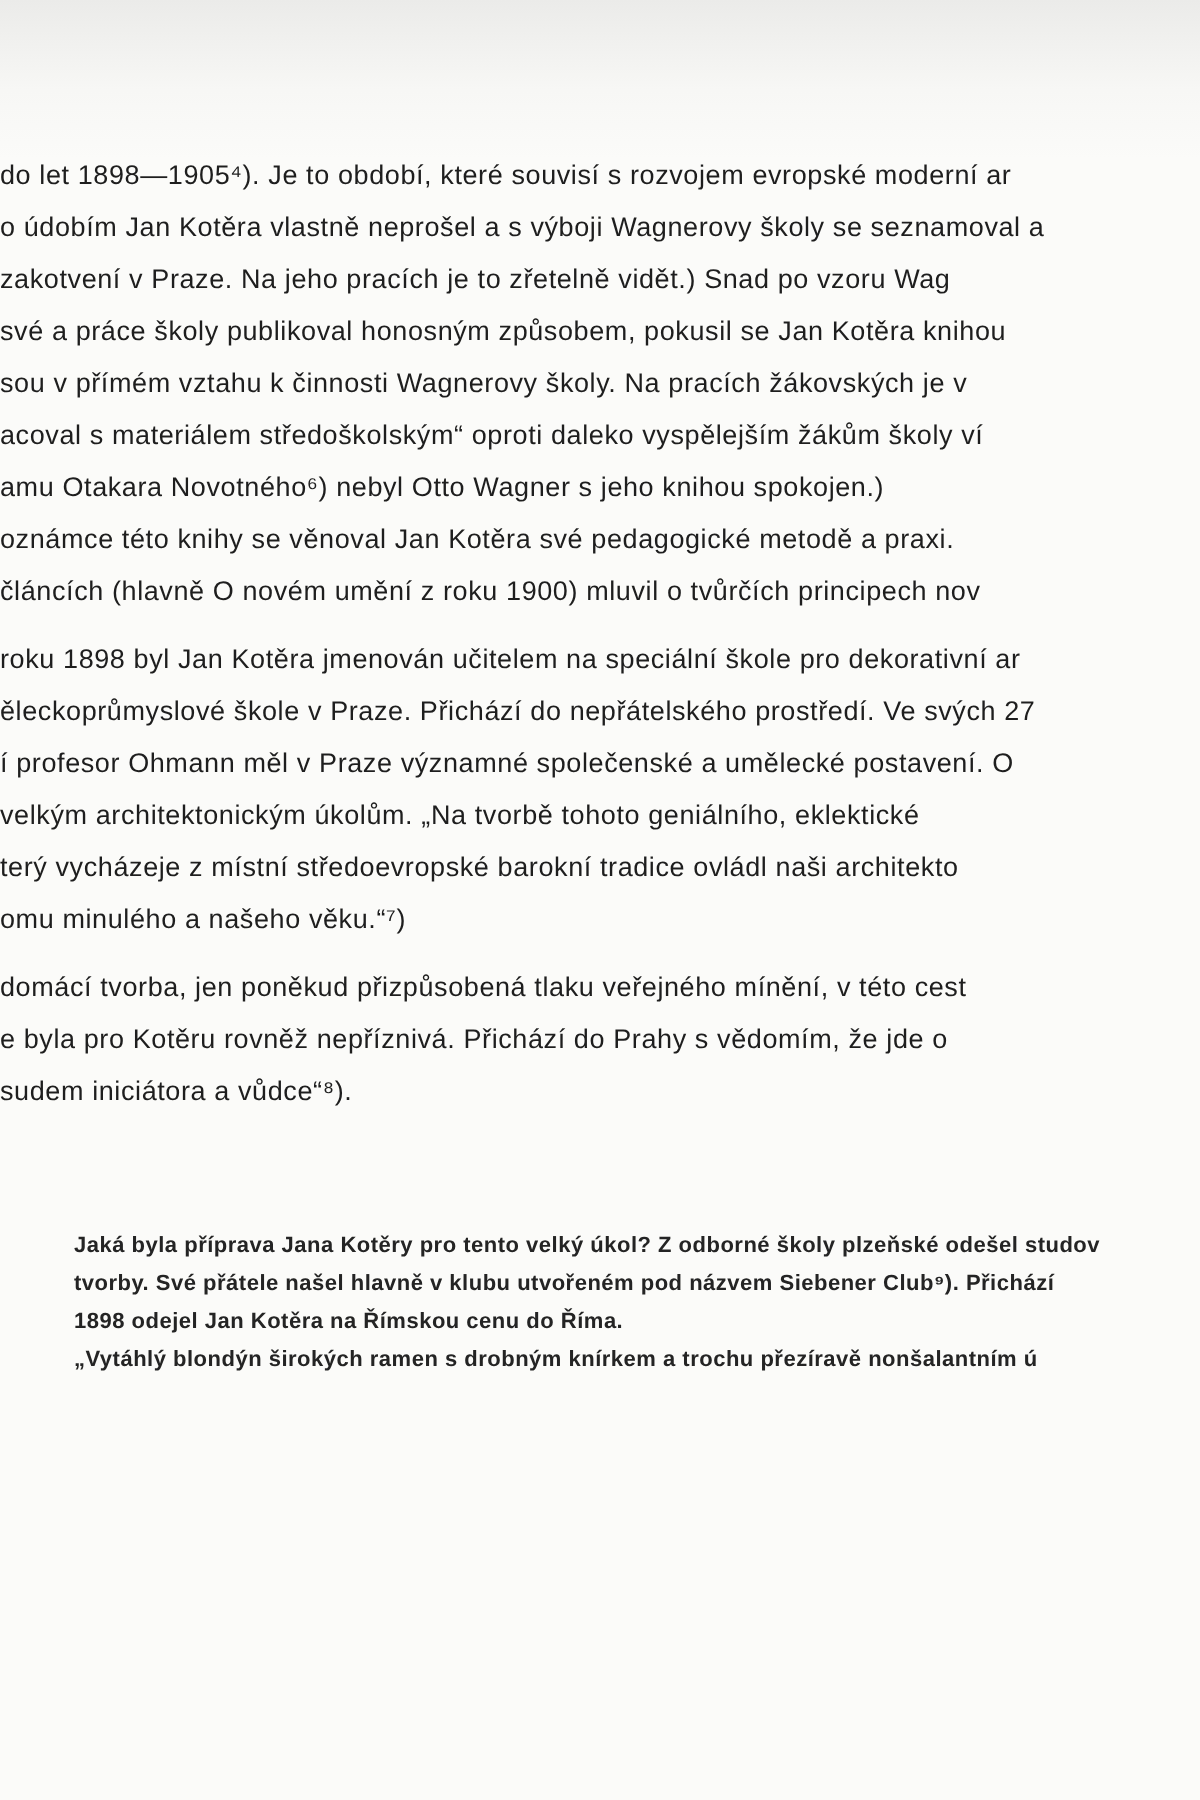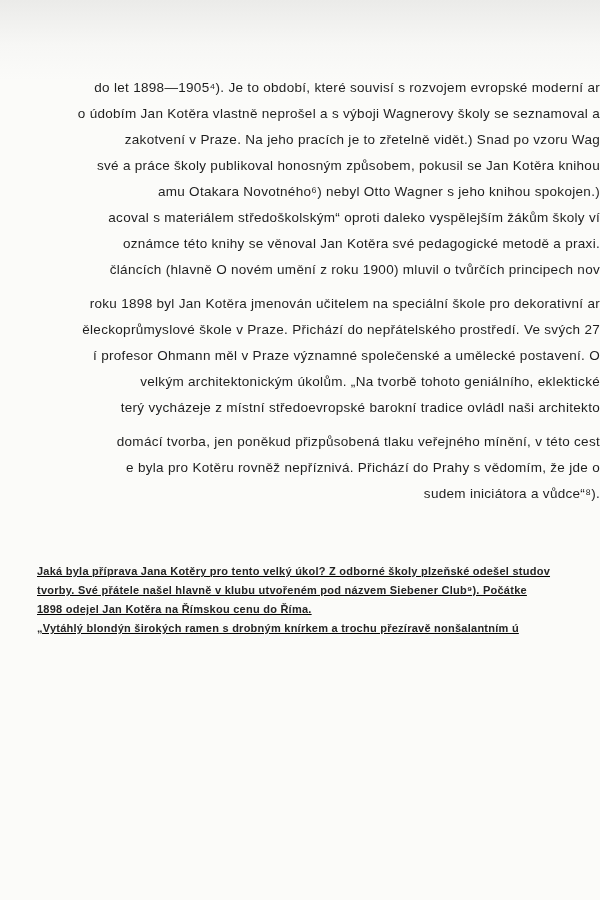--- a/index.html
+++ b/index.html
@@ -20,34 +20,32 @@
     overflow: hidden;
     background: linear-gradient(to bottom, #ebebe9 0px, #f7f7f5 45px, #fbfbf9 80px, #fbfbf9 100%);
     box-sizing: border-box;
     padding-top: 75px;
   }
   .para {
     overflow: hidden;
   }
   .para.body {
     margin: 0 0 8px 0;
-    text-align: right;
   }
   .para.body .line {
     font-size: 13.5px;
     line-height: 26px;
     letter-spacing: 0.3px;
     color: #1e1e1e;
     white-space: nowrap;
     overflow: hidden;
   }
   .para.small {
     margin-top: 55px;
     padding-left: 37px;
-    text-decoration: underline;
   }
   .para.small .line {
     font-size: 11px;
     line-height: 19px;
     letter-spacing: 0.25px;
     color: #242424;
     white-space: nowrap;
     overflow: hidden;
     font-weight: bold;
   }
@@ -55,40 +53,42 @@
 </head>
 <body>
 
 <div class="page">
 
   <div class="para body">
     <div class="line">do let 1898—1905⁴). Je to období, které souvisí s rozvojem evropské moderní ar</div>
     <div class="line">o údobím Jan Kotěra vlastně neprošel a s výboji Wagnerovy školy se seznamoval a</div>
     <div class="line">zakotvení v Praze. Na jeho pracích je to zřetelně vidět.) Snad po vzoru Wag</div>
     <div class="line">své a práce školy publikoval honosným způsobem, pokusil se Jan Kotěra knihou</div>
+    <div class="line">sou v přímém vztahu k činnosti Wagnerovy školy. Na pracích žákovských je v</div>
+    <div class="line">acoval s materiálem středoškolským“ oproti daleko vyspělejším žákům školy ví</div>
     <div class="line">amu Otakara Novotného⁶) nebyl Otto Wagner s jeho knihou spokojen.)</div>
-    <div class="line">acoval s materiálem středoškolským“ oproti daleko vyspělejším žákům školy ví</div>
     <div class="line">oznámce této knihy se věnoval Jan Kotěra své pedagogické metodě a praxi.</div>
     <div class="line">článcích (hlavně O novém umění z roku 1900) mluvil o tvůrčích principech nov</div>
   </div>
 
   <div class="para body">
     <div class="line">roku 1898 byl Jan Kotěra jmenován učitelem na speciální škole pro dekorativní ar</div>
     <div class="line">ěleckoprůmyslové škole v Praze. Přichází do nepřátelského prostředí. Ve svých 27</div>
     <div class="line">í profesor Ohmann měl v Praze významné společenské a umělecké postavení. O</div>
     <div class="line">velkým architektonickým úkolům. „Na tvorbě tohoto geniálního, eklektické</div>
     <div class="line">terý vycházeje z místní středoevropské barokní tradice ovládl naši architekto</div>
+    <div class="line">omu minulého a našeho věku.“⁷)</div>
   </div>
 
   <div class="para body">
     <div class="line">domácí tvorba, jen poněkud přizpůsobená tlaku veřejného mínění, v této cest</div>
     <div class="line">e byla pro Kotěru rovněž nepříznivá. Přichází do Prahy s vědomím, že jde o</div>
     <div class="line">sudem iniciátora a vůdce“⁸).</div>
   </div>
 
   <div class="para small">
     <div class="line">Jaká byla příprava Jana Kotěry pro tento velký úkol? Z odborné školy plzeňské odešel studov</div>
-    <div class="line">tvorby. Své přátele našel hlavně v klubu utvořeném pod názvem Siebener Club⁹). Počátke</div>
+    <div class="line">tvorby. Své přátele našel hlavně v klubu utvořeném pod názvem Siebener Club⁹). Přichází</div>
     <div class="line">1898 odejel Jan Kotěra na Římskou cenu do Říma.</div>
     <div class="line">„Vytáhlý blondýn širokých ramen s drobným knírkem a trochu přezíravě nonšalantním ú</div>
   </div>
 
 </div>
 
 </body></html>

